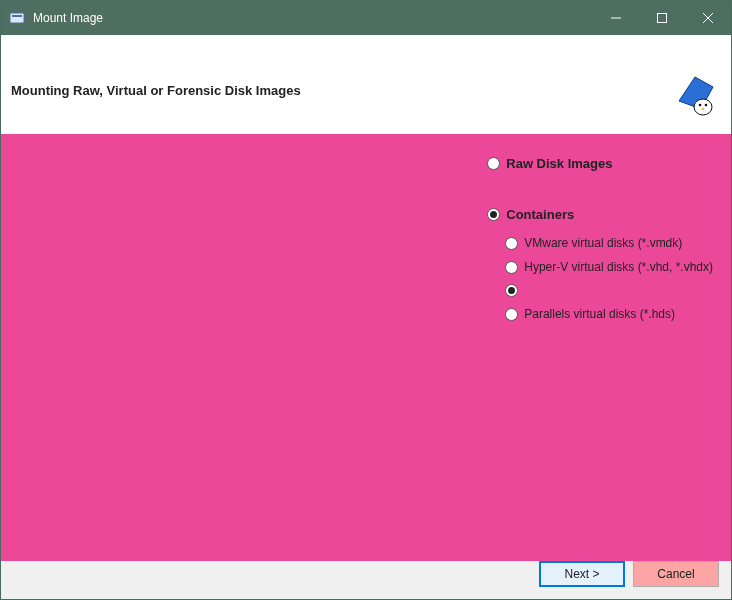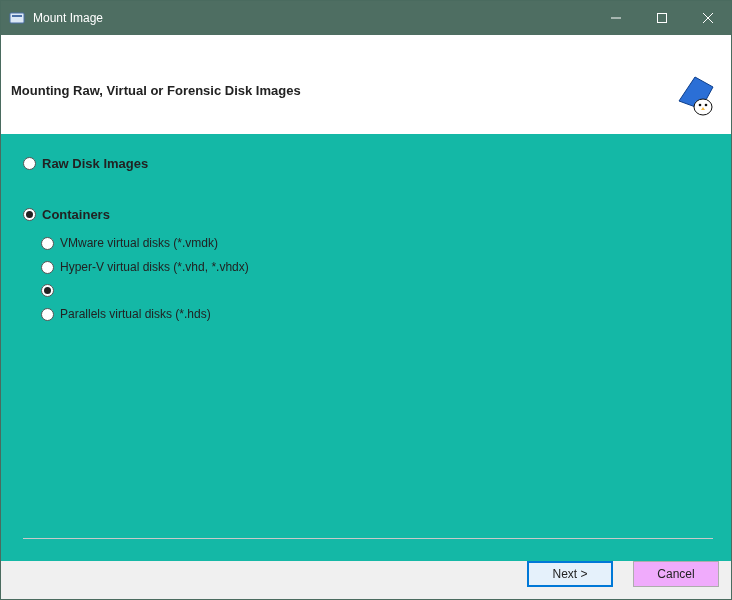--- a/index.html
+++ b/index.html
@@ -69,25 +69,26 @@
       color: #222;
       margin-top: 8px;
     }
     .header-strip .header-icon {
       width: 44px;
       height: 44px;
       flex: 0 0 auto;
     }
     .content {
       flex: 1;
-      background: #14b8a6;
+      background: #ec4899;
       padding: 22px 18px 10px 22px;
       position: relative;
       display: flex;
       flex-direction: column;
+      align-items: flex-end;
     }
     .radio-row {
       display: flex;
       align-items: center;
       gap: 6px;
       margin-bottom: 14px;
     }
     .radio-row.level2 { margin-left: 18px; margin-bottom: 10px; }
     .radio-row .radio {
       width: 13px;
@@ -120,28 +121,28 @@
     .radio-group-top { margin-bottom: 6px; }
     .sub-group { margin-top: 12px; }
     .footer-sep {
       height: 1px;
       background: #c9c9c9;
       margin: 0 0 12px 0;
     }
     .footer {
       display: flex;
       justify-content: flex-end;
-      gap: 20px;
+      gap: 8px;
       padding: 0 12px 12px 12px;
       background: #f0f0f0;
     }
     .btn {
       min-width: 86px;
       height: 26px;
-      background: #f0abfc;
+      background: #fca5a5;
       border: 1px solid #adadad;
       font-size: 12px;
       color: #222;
       display: flex;
       align-items: center;
       justify-content: center;
       cursor: default;
     }
     .btn.primary {
       border: 2px solid #0078d7;

